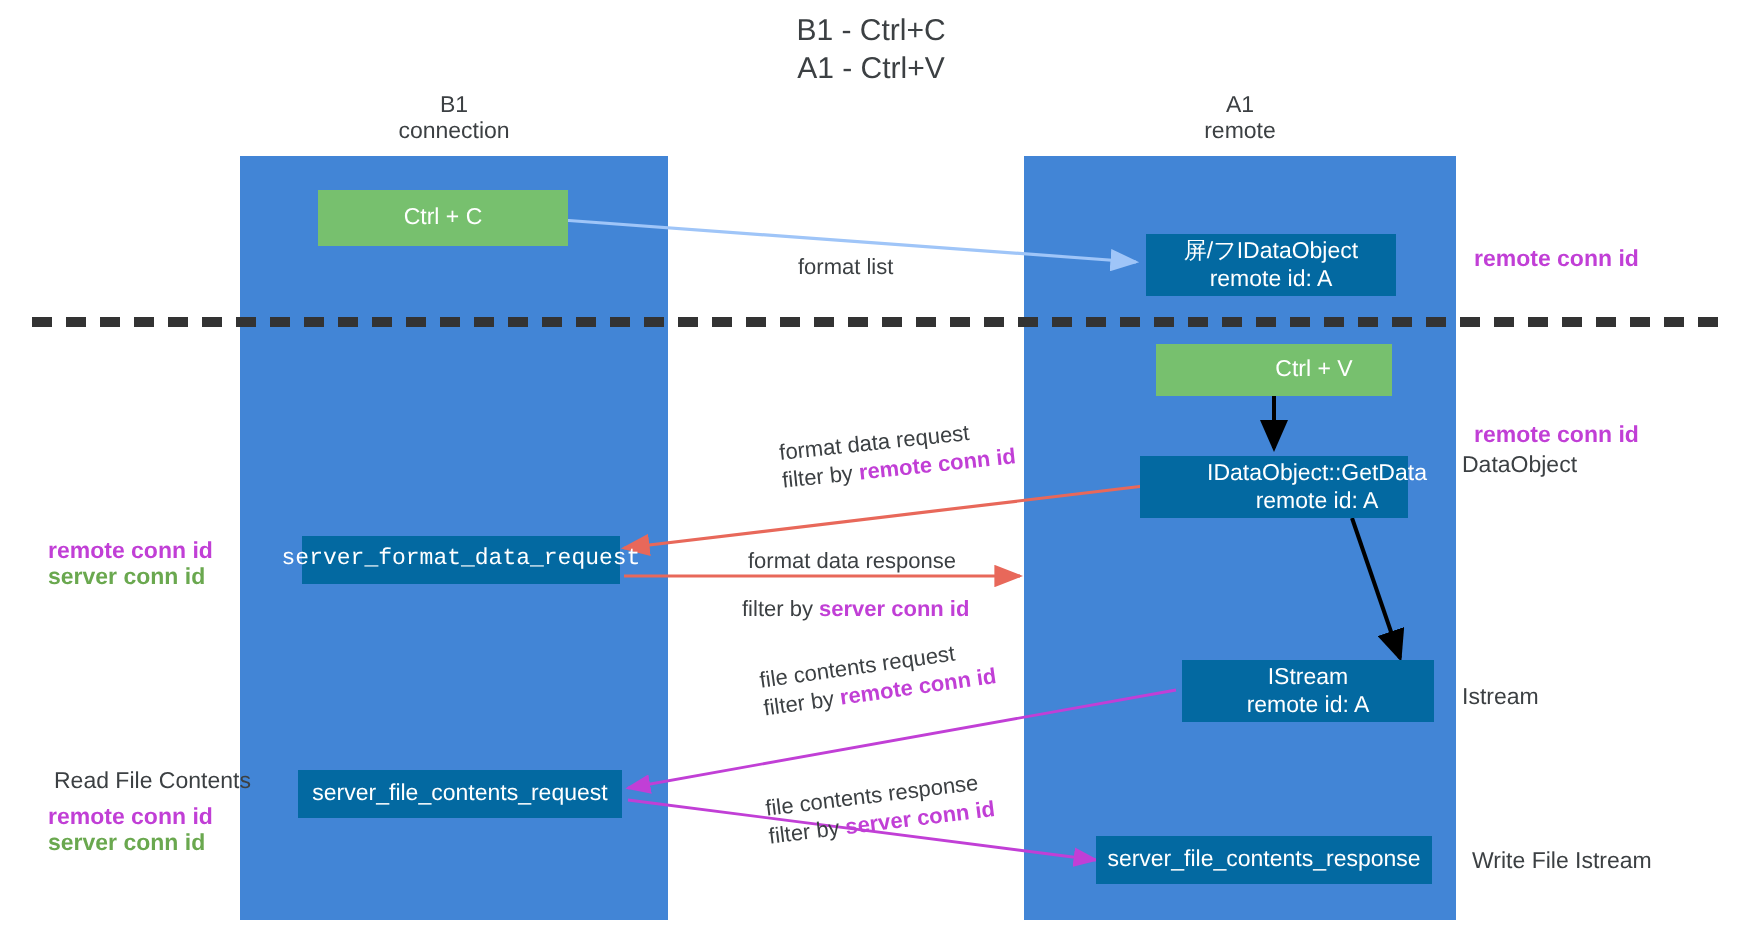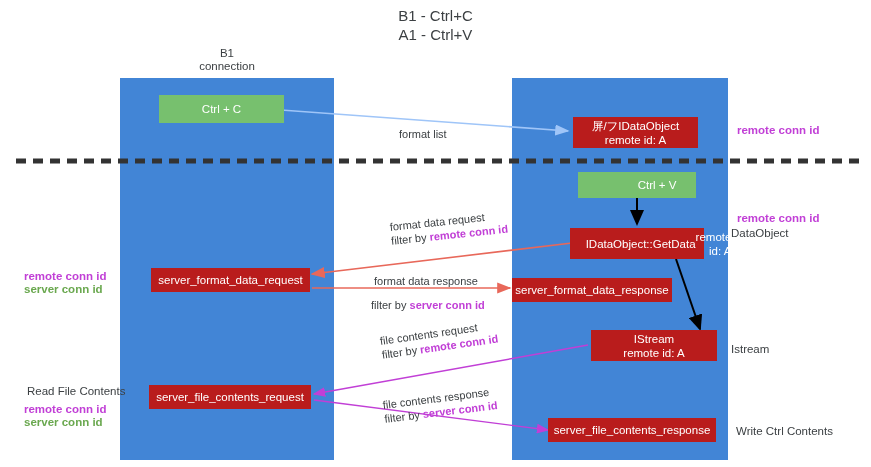--- a/index.html
+++ b/index.html
@@ -27,21 +27,21 @@
   
   .lane{position:absolute;background:#4285d6;}
 
   
   .box{
     position:absolute;box-sizing:border-box;
     display:flex;align-items:center;justify-content:center;
     text-align:right;color:#ffffff;font-size:11.5px;line-height:14px;
   }
   .box.green{background:#77c06e;}
-  .box.orange{background:#b91c1c;}
+  .box.orange{background:#0369a1;}
 
   
   .side-label{
     position:absolute;font-size:11.5px;color:#3c4043;line-height:14px;
     white-space:nowrap;
   }
   .kw-remote{color:#c13fd6;font-weight:bold;}
   .kw-server-green{color:#6aa84f;font-weight:bold;}
   .kw-server-purple{color:#c13fd6;font-weight:bold;}
 
@@ -60,20 +60,24 @@
 <div id="diagram">
 
   <div class="title">
     <div>B1 - Ctrl+C</div>
     <div>A1 - Ctrl+V</div>
   </div>
 
   <div class="col-head" style="left:120px;top:47px;width:214px;">
     <div>B1</div>
     <div>connection</div>
+  </div>
+  <div class="col-head" style="left:512px;top:47px;width:216px;">
+    <div>A1</div>
+    <div>remote</div>
   </div>
 
   <div class="lane" style="left:120px;top:78px;width:214px;height:382px;"></div>
   <div class="lane" style="left:512px;top:78px;width:216px;height:382px;"></div>
 
   <svg width="871" height="467" style="position:absolute;left:0;top:0;">
     <defs>
       <marker id="ah-blue" markerWidth="9" markerHeight="7" refX="8" refY="3.5" orient="auto">
         <polygon points="0 0, 9 3.5, 0 7" fill="#9fc5f8"></polygon>
       </marker>
@@ -111,32 +115,29 @@
 
   <div class="box orange" style="left:573px;top:117px;width:125px;height:31px;flex-direction:column;">
     <span>屏/フIDataObject</span>
     <span>remote id: A</span>
   </div>
 
   <div class="box green" style="left:578px;top:172px;width:118px;height:26px;padding-left:40px;">
     <span>Ctrl + V</span>
   </div>
 
-  <div class="box orange" style="left:570px;top:228px;width:134px;height:31px;flex-direction:row;padding-left:43px;">
+  <div class="box orange" style="left:570px;top:228px;width:134px;height:31px;flex-direction:column;padding-left:43px;">
     <span>IDataObject::GetData</span>
     <span>remote id: A</span>
   </div>
 
-  <div class="box orange" style="left:151px;top:268px;width:159px;height:24px;">
+  <div class="box orange" style="left:151px;top:268px;width:159px;height:24px;font-family:Liberation Mono, monospace;">
     <span>server_format_data_request</span>
   </div>
 
-  <div class="box orange" style="left:512px;top:278px;width:160px;height:24px;">
-    <span>server_format_data_response</span>
-  </div>
 
   <div class="box orange" style="left:591px;top:330px;width:126px;height:31px;flex-direction:column;">
     <span>IStream</span>
     <span>remote id: A</span>
   </div>
 
   <div class="box orange" style="left:149px;top:385px;width:162px;height:24px;">
     <span>server_file_contents_request</span>
   </div>
 
@@ -173,21 +174,21 @@
   </div>
 
   <div class="side-label kw-remote" style="left:737px;top:123px;">remote conn id</div>
 
   <div class="side-label kw-remote" style="left:737px;top:211px;">remote conn id</div>
 
   <div class="side-label" style="left:731px;top:226px;">DataObject</div>
 
   <div class="side-label" style="left:731px;top:342px;">Istream</div>
 
-  <div class="side-label" style="left:736px;top:424px;">Write Ctrl Contents</div>
+  <div class="side-label" style="left:736px;top:424px;">Write File Istream</div>
 
   <div class="side-label kw-remote" style="left:24px;top:269px;">remote conn id</div>
   <div class="side-label kw-server-green" style="left:24px;top:282px;">server conn id</div>
 
   <div class="side-label" style="left:27px;top:384px;">Read File Contents</div>
   <div class="side-label kw-remote" style="left:24px;top:402px;">remote conn id</div>
   <div class="side-label kw-server-green" style="left:24px;top:415px;">server conn id</div>
 
 </div>
 

